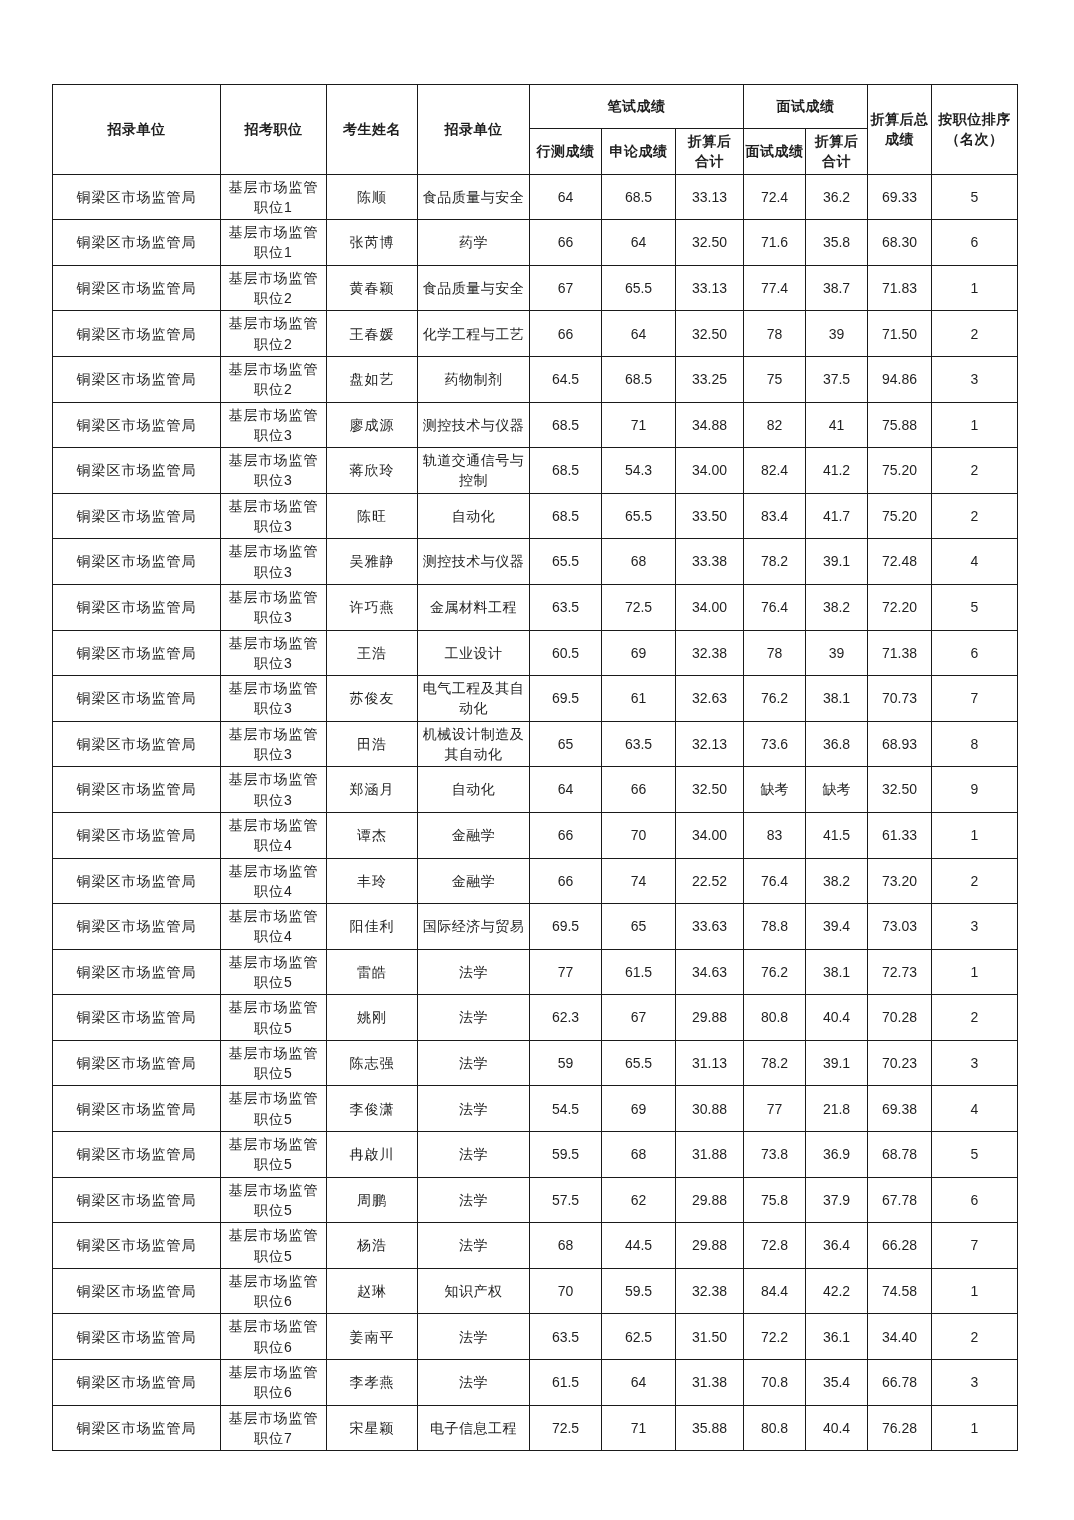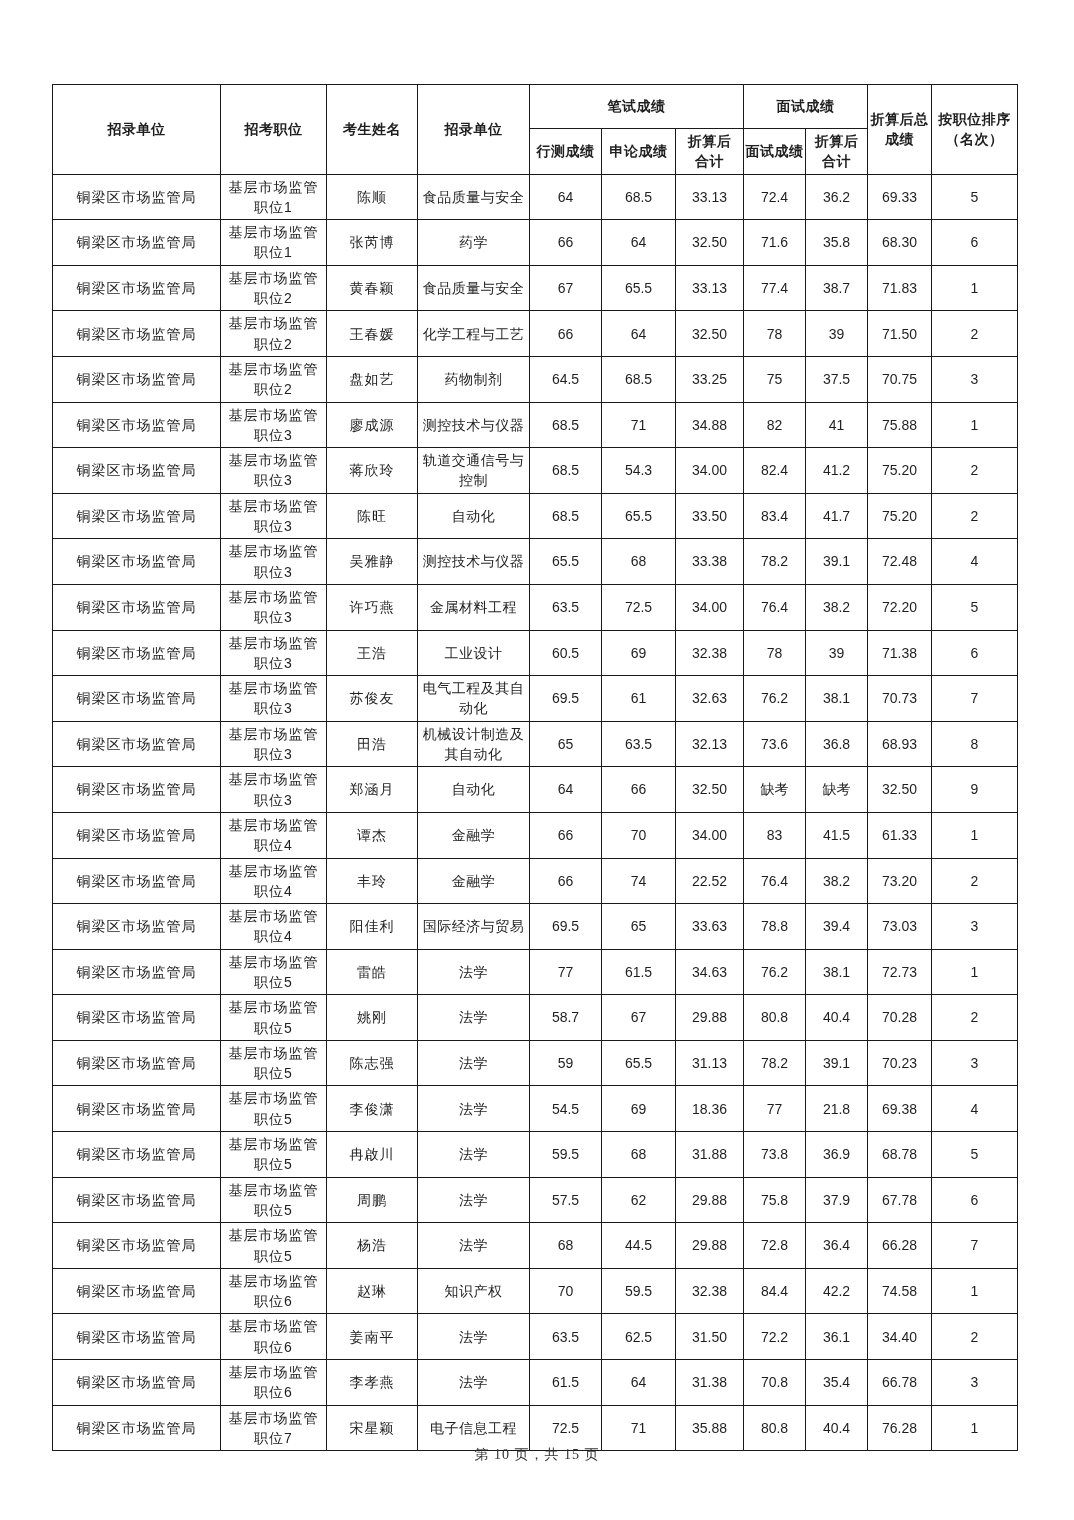--- a/index.html
+++ b/index.html
@@ -169,21 +169,21 @@
     <tr>
       <td class="c-unit">铜梁区市场监管局</td>
       <td class="c-pos">基层市场监管职位2</td>
       <td class="c-name">盘如艺</td>
       <td class="c-major">药物制剂</td>
       <td class="c-num">64.5</td>
       <td class="c-num">68.5</td>
       <td class="c-num">33.25</td>
       <td class="c-num">75</td>
       <td class="c-num">37.5</td>
-      <td class="c-num">70.75</td>
+      <td class="c-num">94.86</td>
       <td class="c-num">3</td>
     </tr>
 
     <tr>
       <td class="c-unit">铜梁区市场监管局</td>
       <td class="c-pos">基层市场监管职位3</td>
       <td class="c-name">廖成源</td>
       <td class="c-major">测控技术与仪器</td>
       <td class="c-num">68.5</td>
       <td class="c-num">71</td>
@@ -360,21 +360,21 @@
       <td class="c-num">38.1</td>
       <td class="c-num">72.73</td>
       <td class="c-num">1</td>
     </tr>
 
     <tr>
       <td class="c-unit">铜梁区市场监管局</td>
       <td class="c-pos">基层市场监管职位5</td>
       <td class="c-name">姚刚</td>
       <td class="c-major">法学</td>
-      <td class="c-num">58.7</td>
+      <td class="c-num">62.3</td>
       <td class="c-num">67</td>
       <td class="c-num">29.88</td>
       <td class="c-num">80.8</td>
       <td class="c-num">40.4</td>
       <td class="c-num">70.28</td>
       <td class="c-num">2</td>
     </tr>
 
     <tr>
       <td class="c-unit">铜梁区市场监管局</td>
@@ -390,21 +390,21 @@
       <td class="c-num">3</td>
     </tr>
 
     <tr>
       <td class="c-unit">铜梁区市场监管局</td>
       <td class="c-pos">基层市场监管职位5</td>
       <td class="c-name">李俊潇</td>
       <td class="c-major">法学</td>
       <td class="c-num">54.5</td>
       <td class="c-num">69</td>
-      <td class="c-num">18.36</td>
+      <td class="c-num">30.88</td>
       <td class="c-num">77</td>
       <td class="c-num">21.8</td>
       <td class="c-num">69.38</td>
       <td class="c-num">4</td>
     </tr>
 
     <tr>
       <td class="c-unit">铜梁区市场监管局</td>
       <td class="c-pos">基层市场监管职位5</td>
       <td class="c-name">冉啟川</td>
@@ -497,15 +497,14 @@
       <td class="c-num">71</td>
       <td class="c-num">35.88</td>
       <td class="c-num">80.8</td>
       <td class="c-num">40.4</td>
       <td class="c-num">76.28</td>
       <td class="c-num">1</td>
     </tr>
   </tbody>
   </table>
 
-  <div class="footer">第 10 页，共 15 页</div>
 
 </div>
 
 </body></html>

